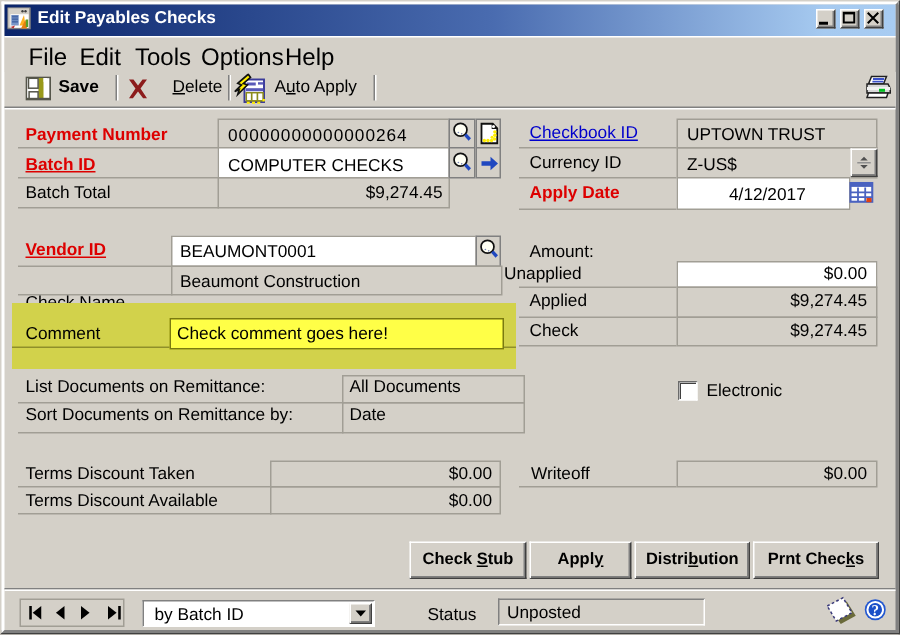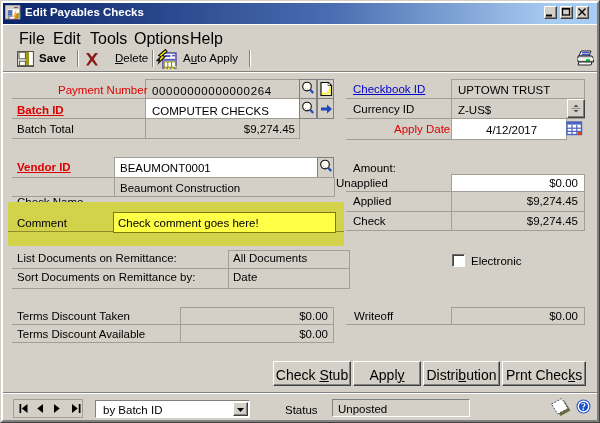--- a/index.html
+++ b/index.html
@@ -24,29 +24,29 @@
 .navytxt { position:absolute; right:6px; top:6px; color:#fff; font-size:11.5px; }
 
 .toolbar { left:3px; top:47px; width:594px; height:25px; background:#d4d0c8;
   border-bottom:1px solid #808080; box-shadow:0 1px 0 #ffffff; }
 .tsep { top:3px; width:2px; height:17px; border-left:1px solid #808080; border-right:1px solid #ffffff; }
 .ttxt { top:5px; font-size:11.5px; }
 .vbox { border:1px solid #a19e95; }
 .uline { height:1px; background:#a19e95; }
 .white { background:#fff; }
 .lbl { color:#000; }
-.red { color:#dd0000; font-weight:normal;margin-left:41px; }
+.red { color:#dd0000; font-weight:bold; }
 .blue { color:#0000cc; text-decoration:underline; }
 .redu { color:#dd0000; font-weight:bold; text-decoration:underline; }
 .val { font-size:11.5px; }
 .vright { text-align:right; }
 .iconbox { position:absolute; border:1px solid #808080; background:#d4d0c8; }
 
 .btn { background:#d4d0c8; border:1px solid; border-color:#ffffff #404040 #404040 #ffffff;
-  box-shadow:inset -1px -1px 0 #808080; text-align:center; font-size:14px; padding-top:5px; height:25px; }
+  box-shadow:inset -1px -1px 0 #808080; text-align:center; font-size:11px; padding-top:5px; height:25px;font-weight:bold; }
 u { text-decoration:underline; }
 </style>
 </head>
 <body>
 <div class="abs frame1"></div>
 <div class="abs frame2"></div>
 
 <div class="abs titlebar"></div>
 <div class="abs" id="appicon" style="left:5px;top:5px;width:16px;height:16px;">
 <svg width="16" height="16" viewBox="0 0 16 16">

